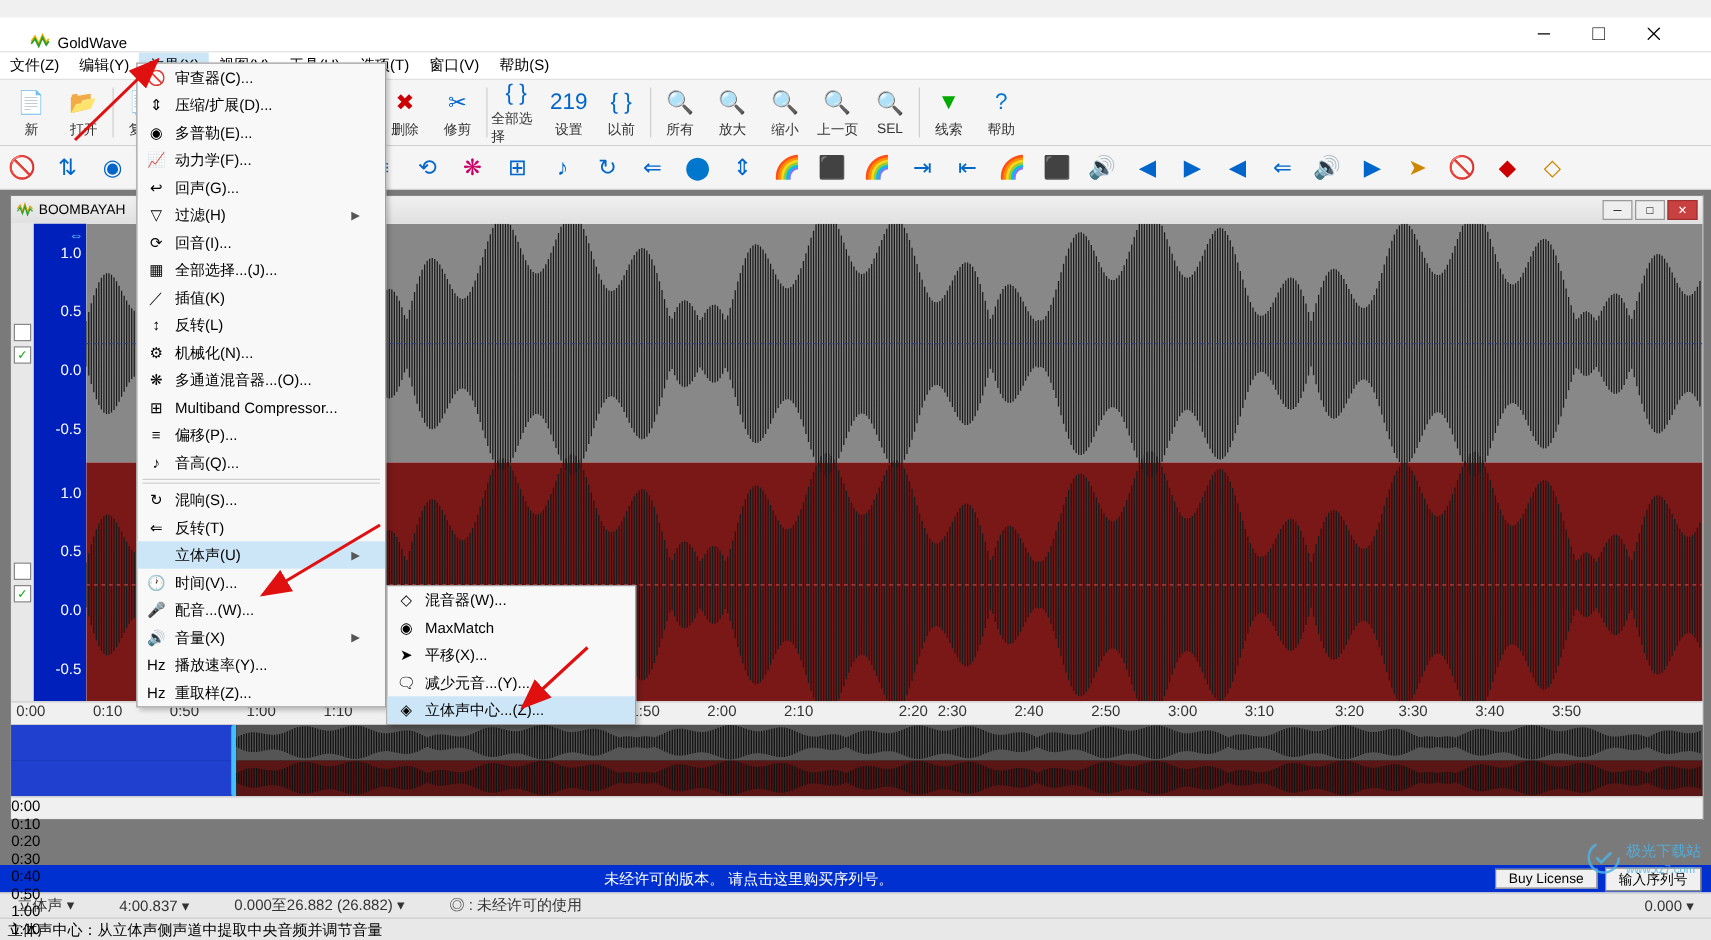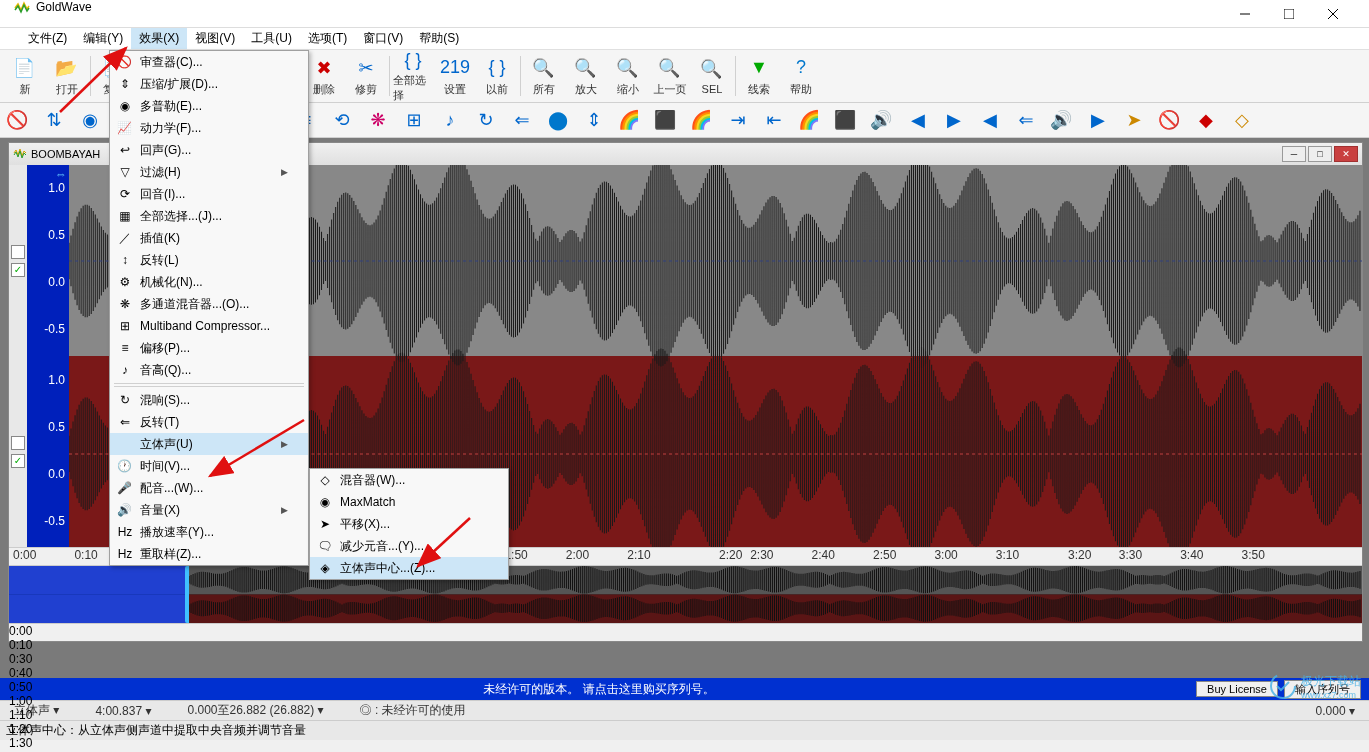--- a/index.html
+++ b/index.html
@@ -1,22 +1,22 @@
 <!DOCTYPE html>
 <html><head>
 <meta charset="utf-8">
 <style>
 * { margin: 0; padding: 0; box-sizing: border-box; font-family: "Microsoft YaHei", Tahoma, sans-serif; font-size: 12px; }
 body { background: #f0f0f0; overflow: hidden; width: 1369px; height: 752px; position: relative; }
-.titlebar { height: 28px; background: #fff; display: flex; align-items: flex-start; padding: 0 14px; border-bottom: 1px solid #ddd; }
+.titlebar { height: 28px; background: #fff; display: flex; align-items: flex-end; padding: 0 24px; border-bottom: 1px solid #ddd; margin-top: 14px; }
 .titlebar .icon { width: 16px; height: 16px; margin-right: 6px; display: inline-flex; align-items: center; justify-content: center; }
 .titlebar .title { flex: 1; }
 .winbtns { display: flex; }
 .winbtn { width: 44px; height: 28px; display: flex; align-items: center; justify-content: center; cursor: pointer; }
-.menubar { height: 22px; background: #fff; display: flex; align-items: center; padding: 0 20px; border-bottom: 1px solid #e0e0e0; }
+.menubar { height: 22px; background: #fff; display: flex; align-items: center; padding: 0 0; border-bottom: 1px solid #e0e0e0; }
 .menuitem { padding: 2px 8px; cursor: pointer; }
 .menuitem.active { background: #cde6f7; }
 .toolbar { background: #f5f5f5; display: flex; padding: 2px 4px; border-bottom: 1px solid #d0d0d0; flex-wrap: wrap; }
 .toolbtn { width: 40px; height: 46px; display: flex; flex-direction: column; align-items: center; justify-content: center; cursor: pointer; margin: 1px; }
 .toolbtn .ticon { width: 24px; height: 24px; display: flex; align-items: center; justify-content: center; font-size: 18px; }
 .toolbtn .tlabel { font-size: 11px; margin-top: 2px; color: #333; }
 .toolsep { width: 1px; background: #d0d0d0; margin: 4px 2px; }
 .toolbar2 { background: #f5f5f5; display: flex; padding: 3px 4px; border-bottom: 1px solid #d0d0d0; align-items: center; gap: 8px; }
 .t2btn { width: 28px; height: 28px; display: flex; align-items: center; justify-content: center; cursor: pointer; }
 .document-area { position: relative; background: #7a7a7a; }
@@ -377,20 +377,21 @@
         <svg width="100%" height="100%" preserveAspectRatio="none" viewBox="0 0 1150 58" id="ovsvg">
             <rect width="1150" height="29" fill="#555"></rect>
             <rect y="29" width="1150" height="29" fill="#5a1515"></rect>
             <path d="M0 10.1 L0 17.9 M0 39.1 L0 46.9 M2 9.09656590975672 L2 18.90343409024328 M2 38.09656590975672 L2 47.90343409024328 M4 8.155401999296071 L4 19.84459800070393 M4 37.15540199929607 L4 48.84459800070393 M6 7.333259814618119 L6 20.666740185381883 M6 36.33325981461812 L6 49.66674018538188 M8 6.676346527245572 L8 21.32365347275443 M8 35.67634652724557 L8 50.32365347275443 M10 6.216240951145036 L10 21.783759048854964 M10 35.21624095114504 L10 50.78375904885496 M12 5.967116057613374 L12 22.032883942386626 M12 34.967116057613374 L12 51.032883942386626 M14 5.92451602324155 L14 22.07548397675845 M14 34.92451602324155 L14 51.07548397675845 M16 6.065796984704589 L16 21.93420301529541 M16 35.06579698470459 L16 50.93420301529541 M18 6.352192060707136 L18 21.647807939292864 M18 35.35219206070714 L18 50.64780793929286 M20 6.732316111132437 L20 21.267683888867563 M20 35.732316111132434 L20 50.267683888867566 M22 7.1467970967804035 L22 20.853202903219596 M22 36.1467970967804 L22 49.8532029032196 M24 7.533620268086388 L24 20.466379731913612 M24 36.53362026808639 L24 49.46637973191361 M26 7.833707737309353 L26 20.166292262690646 M26 36.83370773730935 L26 49.16629226269065 M28 7.996234963664906 L28 20.003765036335093 M28 36.996234963664904 L28 49.003765036335096 M30 7.983209182855051 L30 20.01679081714495 M30 36.98320918285505 L30 49.01679081714495 M32 7.772900742049209 L32 20.22709925795079 M32 36.77290074204921 L32 49.22709925795079 M34 7.361820769302839 L34 20.638179230697162 M34 36.36182076930284 L34 49.63817923069716 M36 6.765068459503521 L36 21.23493154049648 M36 35.765068459503524 L36 50.234931540496476 M38 6.015016897816172 L38 21.98498310218383 M38 35.015016897816174 L38 50.984983102183826 M40 5.158454756769208 L40 22.84154524323079 M40 34.15845475676921 L40 51.84154524323079 M42 4.252439137093919 L42 23.74756086290608 M42 33.252439137093916 L42 52.747560862906084 M44 3.359229953966736 L44 24.640770046033264 M44 32.35922995396673 L44 53.64077004603327 M46 2.5407583150479596 L46 25.45924168495204 M46 31.54075831504796 L46 54.45924168495204 M48 1.8531229658451966 L48 26.146877034154805 M48 30.853122965845195 L48 55.146877034154805 M50 1.3416063728455203 L50 26.65839362715448 M50 30.34160637284552 L50 55.65839362715448 M52 1.0366555993253854 L52 26.963344400674615 M52 30.036655599325385 L52 55.963344400674615 M54 0.9511869489199078 L54 27.048813051080092 M54 29.951186948919908 L54 56.04881305108009 M56 1.0794551060966846 L56 26.920544893903315 M56 30.079455106096685 L56 55.92054489390331 M58 1.39758775318791 L58 26.60241224681209 M58 30.39758775318791 L58 55.602412246812094 M60 1.8657378739899269 L60 26.13426212601007 M60 30.86573787398993 L60 55.13426212601007 M62 2.4316614532870684 L62 25.56833854671293 M62 31.43166145328707 L62 54.56833854671293 M64 3.0354009578058196 L64 24.96459904219418 M64 32.03540095780582 L64 53.96459904219418 M66 3.6146562105117823 L66 24.385343789488218 M66 32.61465621051178 L66 53.38534378948822 M68 4.110362869973423 L68 23.88963713002658 M68 33.11036286997342 L68 52.88963713002658 M70 4.4719801844237175 L70 23.528019815576283 M70 33.471980184423714 L70 52.528019815576286 M72 4.662015662460437 L72 23.337984337539563 M72 33.66201566246043 L72 52.33798433753957 M74 4.659382469003743 L74 23.340617530996255 M74 33.659382469003745 L74 52.340617530996255 M76 4.461289627045792 L76 23.538710372954206 M76 33.461289627045794 L76 52.538710372954206 M78 4.0834961685768025 L78 23.9165038314232 M78 33.0834961685768 L78 52.9165038314232 M80 3.558906524397278 L80 24.44109347560272 M80 32.55890652439728 L80 53.44109347560272 M82 2.9346326175064235 L82 25.065367382493577 M82 31.934632617506423 L82 54.06536738249358 M84 2.267785092357549 L84 25.73221490764245 M84 31.26778509235755 L84 54.73221490764245 M86 1.6203696375811294 L86 26.379630362418872 M86 30.620369637581128 L86 55.37963036241887 M88 1.0537443019116743 L88 26.946255698088326 M88 30.053744301911674 L88 55.94625569808832 M90 0.6231329210192875 L90 27.376867078980712 M90 29.623132921019288 L90 56.37686707898071 M92 0.37268476351169966 L92 27.6273152364883 M92 29.3726847635117 L92 56.6273152364883 M94 0.33152171501142824 L94 27.668478284988574 M94 29.331521715011426 L94 56.66847828498857 M96 0.5111261081291563 L96 27.488873891870846 M96 29.511126108129154 L96 56.488873891870846 M98 0.9043025529778213 L98 27.09569744702218 M98 29.90430255297782 L98 56.095697447022175 M100 1.4858065247920305 L100 26.514193475207968 M100 30.485806524792032 L100 55.51419347520797 M102 2.2145835814380046 L102 25.785416418561994 M102 31.214583581438006 L102 54.785416418561994 M104 3.037419213460675 L104 24.962580786539327 M104 32.03741921346067 L104 53.96258078653933 M106 3.8936733243031654 L106 24.106326675696835 M106 32.893673324303165 L106 53.106326675696835 M108 4.720676454098683 L108 23.279323545901317 M108 33.72067645409868 L108 52.27932354590132 M110 5.459305751350945 L110 22.540694248649054 M110 34.459305751350946 L110 51.540694248649054 M112 6.059242642922246 L112 21.940757357077754 M112 35.05924264292224 L112 50.94075735707776 M114 6.483442588079854 L114 21.516557411920147 M114 35.48344258807985 L114 50.51655741192015 M116 6.711417686865321 L116 21.28858231313468 M116 35.71141768686532 L116 50.28858231313468 M118 6.741038959503996 L118 21.258961040496004 M118 35.741038959503996 L118 50.258961040496004 M120 6.588697349146745 L120 21.411302650853255 M120 35.58869734914674 L120 50.41130265085326 M122 6.2878091127184605 L122 21.71219088728154 M122 35.28780911271846 L122 50.71219088728154 M124 5.88579915757915 L124 22.11420084242085 M124 34.88579915757915 L124 51.11420084242085 M126 5.439831844244225 L126 22.560168155755775 M126 34.439831844244225 L126 51.560168155755775 M128 5.011670662429859 L128 22.988329337570143 M128 34.01167066242986 L128 51.98832933757014 M130 4.662126004648714 L130 23.337873995351288 M130 33.66212600464871 L130 52.33787399535129 M132 4.445587057321919 L132 23.55441294267808 M132 33.445587057321916 L132 52.554412942678084 M134 4.405126317037334 L134 23.594873682962664 M134 33.405126317037336 L134 52.594873682962664 M136 4.568614090224418 L136 23.43138590977558 M136 33.568614090224415 L136 52.431385909775585 M138 4.946190117149616 L138 23.053809882850384 M138 33.94619011714961 L138 52.05380988285039 M140 5.529318234609573 L140 22.470681765390427 M140 34.529318234609576 L140 51.470681765390424 M142 6.291508584815149 L142 21.708491415184852 M142 35.29150858481515 L142 50.70849141518485 M144 7.190642922170768 L144 20.809357077829233 M144 36.19064292217077 L144 49.80935707782923 M146 8.172695370736445 L146 19.827304629263555 M146 37.17269537073644 L146 48.82730462926356 M148 9.176516334644798 L148 18.8234836653552 M148 38.1765163346448 L148 47.8234836653552 M150 10.060747703709373 L150 17.93925229629063 M150 39.060747703709374 L150 46.939252296290626 M152 9.198082564125961 L152 18.80191743587404 M152 38.19808256412596 L152 47.80191743587404 M154 8.485380555255272 L154 19.514619444744728 M154 37.48538055525527 L154 48.51461944474473 M156 7.959027204661232 L156 20.040972795338767 M156 36.95902720466123 L156 49.04097279533877 M158 7.638694687022834 L158 20.361305312977166 M158 36.638694687022834 L158 49.361305312977166 M160 7.525628314169375 L160 20.474371685830626 M160 36.525628314169374 L160 49.474371685830626 M162 7.602579079705881 L162 20.397420920294117 M162 36.60257907970588 L162 49.39742092029412 M164 7.835388213770364 L164 20.164611786229635 M164 36.835388213770365 L164 49.164611786229635 M166 8.176082134371182 L166 19.823917865628818 M166 37.176082134371185 L166 48.823917865628815 M168 8.567201262688052 L168 19.43279873731195 M168 37.56720126268805 L168 48.43279873731195 M170 8.946975952602589 L170 19.05302404739741 M170 37.94697595260259 L170 48.05302404739741 M172 9.254887114919464 L172 18.745112885080538 M172 38.25488711491946 L172 47.74511288508054 M174 9.43711475360538 L174 18.56288524639462 M174 38.43711475360538 L174 47.56288524639462 M176 9.451387644465989 L176 18.54861235553401 M176 38.45138764446599 L176 47.54861235553401 M178 9.270800881558978 L178 18.729199118441024 M178 38.270800881558976 L178 47.729199118441024 M180 8.886260214766688 L180 19.113739785233314 M180 37.886260214766686 L180 48.113739785233314 M182 8.307334767537512 L182 19.69266523246249 M182 37.30733476753751 L182 48.69266523246249 M184 7.561441899499716 L184 20.438558100500284 M184 36.56144189949971 L184 49.43855810050029 M186 6.691436964320894 L186 21.308563035679107 M186 35.69143696432089 L186 50.30856303567911 M188 5.751823200383209 L188 22.248176799616793 M188 34.75182320038321 L188 51.24817679961679 M190 4.803920252609686 L190 23.196079747390314 M190 33.803920252609686 L190 52.196079747390314 M192 3.9104228475913736 L192 24.089577152408626 M192 32.91042284759138 L192 53.08957715240862 M194 3.1298356214860856 L194 24.870164378513913 M194 32.12983562148609 L194 53.87016437851391 M196 2.511281164687883 L196 25.488718835312117 M196 31.511281164687883 L196 54.48871883531211 M198 2.090145010637853 L198 25.909854989362145 M198 31.090145010637855 L198 54.909854989362145 M200 1.8849465362208644 L200 26.115053463779134 M200 30.884946536220866 L200 55.115053463779134 M202 1.895715236047895 L202 26.104284763952105 M202 30.895715236047895 L202 55.10428476395211 M204 2.104017364324788 L204 25.89598263567521 M204 31.10401736432479 L204 54.89598263567521 M206 2.4746305176324466 L206 25.52536948236755 M206 31.47463051763245 L206 54.52536948236755 M208 2.958716528410143 L208 25.041283471589857 M208 31.958716528410143 L208 54.04128347158986 M210 3.498209201492701 L210 24.5017907985073 M210 32.4982092014927 L210 53.5017907985073 M212 4.031024910000223 L212 23.968975089999777 M212 33.03102491000023 L212 52.96897508999977 M214 4.4966305656281484 L214 23.50336943437185 M214 33.49663056562815 L214 52.50336943437185 M216 4.8414715575793394 L216 23.15852844242066 M216 33.84147155757934 L216 52.15852844242066 M218 5.023774765406364 L218 22.976225234593635 M218 34.023774765406365 L218 51.976225234593635 M220 5.01729757631278 L220 22.982702423687222 M220 34.01729757631278 L220 51.98270242368722 M222 4.813687990289202 L222 23.186312009710797 M222 33.8136879902892 L222 52.1863120097108 M224 4.423244966435519 L224 23.57675503356448 M224 33.42324496643552 L224 52.57675503356448 M226 3.8740110681406534 L226 24.125988931859347 M226 32.87401106814065 L226 53.12598893185935 M228 3.2092784382333868 L228 24.790721561766613 M228 32.20927843823338 L228 53.79072156176662 M230 2.483730870424502 L230 25.516269129575498 M230 31.483730870424502 L230 54.5162691295755 M232 1.758566579543043 L232 26.241433420456957 M232 30.758566579543043 L232 55.24143342045696 M234 1.0960373269601558 L234 26.903962673039842 M234 30.096037326960158 L234 55.90396267303984 M236 0.5538916956167057 L236 27.446108304383294 M236 29.553891695616706 L236 56.446108304383294 M238 0.18021887388432134 L238 27.81978112611568 M238 29.18021887388432 L238 56.81978112611568 M240 0.009153534023552012 L240 27.990846465976446 M240 29.009153534023554 L240 56.990846465976446 M242 0.05782547478646549 L242 27.942174525213535 M242 29.057825474786465 L242 56.94217452521353 M244 0.3248265094391165 L244 27.675173490560883 M244 29.324826509439117 L244 56.67517349056088 M246 0.7903315522631829 L246 27.209668447736817 M246 29.790331552263183 L246 56.20966844773682 M248 1.4178630947633852 L248 26.582136905236617 M248 30.417863094763383 L248 55.58213690523662 M250 2.1575414664782 L250 25.8424585335218 M250 31.1575414664782 L250 54.8424585335218 M252 2.9505305573401017 L252 25.0494694426599 M252 31.9505305573401 L252 54.0494694426599 M254 3.734281894253675 L254 24.265718105746323 M254 32.73428189425368 L254 53.26571810574632 M256 4.448108652670708 L256 23.551891347329292 M256 33.44810865267071 L256 52.55189134732929 M258 5.038591714518418 L258 22.961408285481582 M258 34.03859171451842 L258 51.96140828548158 M260 5.464334889287571 L260 22.53566511071243 M260 34.46433488928757 L260 51.53566511071243 M262 5.699644555019127 L262 22.300355444980873 M262 34.69964455501913 L262 51.30035544498087 M264 5.736805056866913 L264 22.263194943133087 M264 34.73680505686691 L264 51.26319494313309 M266 5.586746640233018 L266 22.413253359766983 M266 34.58674664023302 L266 51.41325335976698 M268 5.278046288047017 L268 22.721953711952985 M268 34.278046288047015 L268 51.721953711952985 M270 4.854350750888605 L270 23.145649249111393 M270 33.85435075088861 L270 52.14564924911139 M272 4.370452001829749 L272 23.629547998170253 M272 33.37045200182975 L272 52.62954799817025 M274 3.88736572505878 L274 24.11263427494122 M274 32.88736572505878 L274 53.11263427494122 M276 3.466852505606937 L276 24.533147494393063 M276 32.46685250560694 L276 53.53314749439306 M278 3.1658711715127392 L278 24.83412882848726 M278 32.16587117151274 L278 53.83412882848726 M280 3.0314598024733144 L280 24.968540197526686 M280 32.031459802473314 L280 53.968540197526686 M282 3.096501718873581 L282 24.903498281126417 M282 32.09650171887358 L282 53.90349828112642 M284 3.3767547143595404 L284 24.623245285640458 M284 32.37675471435954 L284 53.62324528564046 M286 3.8694089551924957 L286 24.130591044807502 M286 32.8694089551925 L286 53.1305910448075 M288 4.553302420138808 L288 23.446697579861194 M288 33.553302420138806 L288 52.446697579861194 M290 5.3907746931705365 L290 22.609225306829465 M290 34.390774693170535 L290 51.609225306829465 M292 6.3309935736644265 L292 21.669006426335574 M292 35.33099357366443 L292 50.66900642633557 M294 7.314457407882065 L294 20.685542592117933 M294 36.31445740788207 L294 49.68554259211793 M296 8.278271023232755 L296 19.721728976767245 M296 37.278271023232755 L296 48.721728976767245 M298 9.161724044490569 L298 18.83827595550943 M298 38.16172404449057 L298 47.83827595550943 M300 9.911673361458217 L300 18.088326638541783 M300 38.91167336145821 L300 47.08832663854179 M302 9.712750986761918 L302 18.287249013238082 M302 38.71275098676192 L302 47.28724901323808 M304 9.336536807554456 L304 18.663463192445544 M304 38.33653680755445 L304 47.66346319244555 M306 9.16659994538221 L306 18.83340005461779 M306 38.16659994538221 L306 47.83340005461779 M308 9.191209208700124 L308 18.808790791299877 M308 38.19120920870012 L308 47.80879079129988 M310 9.381077334449383 L310 18.618922665550617 M310 38.38107733444939 L310 47.61892266555061 M312 9.692020468648263 L312 18.307979531351737 M312 38.69202046864826 L312 47.30797953135174 M314 10.068948530270067 L314 17.931051469729933 M314 39.06894853027007 L314 46.93105146972993 M316 9.749170058586657 L316 18.250829941413343 M316 38.74917005858666 L316 47.25082994141334 M318 9.423812830701532 L318 18.576187169298468 M318 38.423812830701536 L318 47.576187169298464 M320 9.21136789033647 L320 18.78863210966353 M320 38.21136789033647 L320 47.78863210966353 M322 9.158053217789579 L322 18.84194678221042 M322 38.15805321778958 L322 47.84194678221042 M324 9.29574457522452 L324 18.704255424775482 M324 38.29574457522452 L324 47.70425542477548 M326 9.639084764240387 L326 18.360915235759613 M326 38.63908476424039 L326 47.36091523575961 M328 10.015867474014609 L328 17.98413252598539 M328 39.01586747401461 L328 46.98413252598539 M330 9.291328157502495 L330 18.708671842497505 M330 38.29132815750249 L330 47.70867184249751 M332 8.42584592128945 L332 19.57415407871055 M332 37.42584592128945 L332 48.57415407871055 M334 7.470900452886431 L334 20.529099547113567 M334 36.47090045288643 L334 49.52909954711357 M336 6.486345289593787 L336 21.513654710406215 M336 35.486345289593785 L336 50.513654710406215 M338 5.535101993079948 L338 22.464898006920052 M338 34.53510199307995 L338 51.46489800692005 M340 4.677579589645358 L340 23.322420410354642 M340 33.67757958964536 L340 52.32242041035464 M342 3.9663177069035562 L342 24.033682293096444 M342 32.96631770690355 L342 53.03368229309645 M344 3.4413318566615843 L344 24.558668143338416 M344 32.441331856661584 L344 53.558668143338416 M346 3.1265765944396 L346 24.873423405560402 M346 32.1265765944396 L346 53.8734234055604 M348 3.0278424308621883 L348 24.972157569137813 M348 32.02784243086219 L348 53.97215756913781 M350 3.1322742988506107 L350 24.86772570114939 M350 32.13227429885061 L350 53.86772570114939 M352 3.409554533368956 L352 24.590445466631046 M352 32.409554533368954 L352 53.590445466631046 M354 3.8146446361944886 L354 24.185355363805513 M354 32.81464463619449 L354 53.18535536380551 M356 4.2918408583129075 L356 23.70815914168709 M356 33.29184085831291 L356 52.70815914168709 M358 4.779781274965009 L358 23.22021872503499 M358 33.77978127496501 L358 52.22021872503499 M360 5.216957036289388 L360 22.783042963710614 M360 34.21695703628939 L360 51.78304296371061 M362 5.547235442005475 L362 22.452764557994527 M362 34.54723544200547 L362 51.45276455799453 M364 5.724901434455109 L364 22.27509856554489 M364 34.724901434455106 L364 51.275098565544894 M366 5.718767124727805 L366 22.281232875272195 M366 34.718767124727805 L366 51.281232875272195 M368 5.514982218648164 L368 22.485017781351836 M368 34.514982218648164 L368 51.485017781351836 M370 5.118294256439487 L370 22.881705743560513 M370 34.11829425643948 L370 51.88170574356052 M372 4.55164605575818 L372 23.44835394424182 M372 33.551646055758184 L372 52.448353944241816 M374 3.8541462828756146 L374 24.145853717124385 M374 32.85414628287562 L374 53.14585371712438 M376 3.077594402868428 L376 24.922405597131572 M376 32.07759440286843 L376 53.92240559713157 M378 2.2818703952134687 L378 25.718129604786533 M378 31.281870395213467 L378 54.71812960478653 M380 1.5296010308744936 L380 26.470398969125505 M380 30.529601030874495 L380 55.470398969125505 M382 0.8805791321827563 L382 27.119420867817244 M382 29.880579132182756 L382 56.11942086781724 M384 0.3864343047716492 L384 27.613565695228353 M384 29.386434304771647 L384 56.61356569522835 M386 0.08603117025804963 L386 27.91396882974195 M386 29.08603117025805 L386 56.91396882974195 M388 0.0020061455990187937 L388 27.99799385440098 M388 29.00200614559902 L388 56.99799385440098 M390 0.1387521148070956 L390 27.861247885192903 M390 29.138752114807097 L390 56.8612478851929 M392 0.4820310055544237 L392 27.517968994445575 M392 29.482031005554425 L392 56.517968994445575 M394 1.0002488700771934 L394 26.999751129922807 M394 30.000248870077193 L394 55.99975112992281 M396 1.6472795660232187 L396 26.35272043397678 M396 30.64727956602322 L396 55.352720433976785 M398 2.3665848038623487 L398 25.63341519613765 M398 31.36658480386235 L398 54.63341519613765 M400 3.0962625297168103 L400 24.90373747028319 M400 32.09626252971681 L400 53.90373747028319 M402 3.774572689830517 L402 24.225427310169483 M402 32.77457268983052 L402 53.22542731016948 M404 4.345446782612708 L404 23.654553217387292 M404 33.34544678261271 L404 52.65455321738729 M406 4.763489055183992 L406 23.236510944816008 M406 33.763489055183996 L406 52.236510944816004 M408 4.998022614008047 L408 23.001977385991953 M408 33.99802261400805 L408 52.00197738599195 M410 5.035819036925465 L410 22.964180963074533 M410 34.03581903692547 L410 51.96418096307453 M412 4.882267675535438 L412 23.117732324464562 M412 33.88226767553544 L412 52.11773232446456 M414 4.560880217388538 L414 23.439119782611463 M414 33.56088021738854 L414 52.43911978261146 M416 4.111174786408331 L416 23.88882521359167 M416 33.11117478640833 L416 52.88882521359167 M418 3.5851286136189717 L418 24.41487138638103 M418 32.58512861361897 L418 53.41487138638103 M420 3.0425161782028454 L420 24.957483821797155 M420 32.042516178202845 L420 53.957483821797155 M422 2.5455492790798395 L422 25.45445072092016 M422 31.54554927907984 L422 54.454450720920164 M424 2.153297856169825 L424 25.846702143830175 M424 31.153297856169825 L424 54.84670214383017 M426 1.9163899679286622 L426 26.083610032071338 M426 30.916389967928662 L426 55.083610032071334 M428 1.8724643979437587 L428 26.12753560205624 M428 30.87246439794376 L428 55.12753560205624 M430 2.042782135596644 L430 25.957217864403354 M430 31.042782135596646 L430 54.957217864403354 M432 2.430299459302116 L432 25.569700540697884 M432 31.430299459302116 L432 54.56970054069788 M434 3.0193747924305754 L434 24.980625207569425 M434 32.019374792430575 L434 53.980625207569425 M436 3.777135564104654 L436 24.222864435895346 M436 32.777135564104654 L436 53.222864435895346 M438 4.656383025826743 L438 23.34361697417326 M438 33.65638302582674 L438 52.34361697417326 M440 5.599775595860342 L440 22.400224404139657 M440 34.59977559586034 L440 51.40022440413966 M442 6.544917098110604 L442 21.455082901889398 M442 35.5449170981106 L442 50.4550829018894 M444 7.429895432533598 L444 20.5701045674664 M444 36.4298954325336 L444 49.5701045674664 M446 8.198776980125462 L446 19.801223019874538 M446 37.19877698012546 L446 48.80122301987454 M448 8.806566001279636 L448 19.193433998720366 M448 37.806566001279634 L448 48.193433998720366 M450 9.223186078395344 L450 18.776813921604656 M450 38.223186078395344 L450 47.776813921604656 M452 9.43612801294783 L452 18.56387198705217 M452 38.43612801294783 L452 47.56387198705217 M454 9.451527710235784 L454 18.548472289764216 M454 38.45152771023578 L454 47.54847228976422 M456 9.293577830803425 L456 18.706422169196575 M456 38.29357783080343 L456 47.70642216919657 M458 9.002325828348646 L458 18.997674171651354 M458 38.002325828348646 L458 47.997674171651354 M460 8.63005513427074 L460 19.36994486572926 M460 37.63005513427074 L460 48.36994486572926 M462 8.236572813247811 L462 19.76342718675219 M462 37.23657281324781 L462 48.76342718675219 M464 7.88382469676245 L464 20.11617530323755 M464 36.88382469676245 L464 49.11617530323755 M466 7.630319076617812 L466 20.369680923382187 M466 36.63031907661781 L466 49.36968092338219 M468 7.525857141877492 L468 20.47414285812251 M468 36.525857141877495 L468 49.474142858122505 M470 7.607040942700909 L470 20.39295905729909 M470 36.607040942700905 L470 49.392959057299095 M472 7.89396021078725 L472 20.10603978921275 M472 36.89396021078725 L472 49.10603978921275 M474 8.388354062685686 L474 19.611645937314314 M474 37.388354062685686 L474 48.611645937314314 M476 9.073411865515371 L476 18.92658813448463 M476 38.07341186551537 L476 47.92658813448463 M478 9.915231123213385 L478 18.084768876786615 M478 38.91523112321339 L478 47.08476887678661 M480 9.334197775323924 L480 18.665802224676078 M480 38.33419777532392 L480 47.66580222467608 M482 8.33274649501943 L482 19.66725350498057 M482 37.33274649501943 L482 48.66725350498057 M484 7.343022509408838 L484 20.65697749059116 M484 36.34302250940884 L484 49.65697749059116 M486 6.426819514461694 L486 21.573180485538305 M486 35.42681951446169 L486 50.57318048553831 M488 5.639640160720042 L488 22.36035983927996 M488 34.63964016072004 L488 51.36035983927996 M490 5.0257803036625255 L490 22.974219696337475 M490 34.02578030366253 L490 51.97421969633747 M492 4.614413814158722 L492 23.385586185841277 M492 33.61441381415872 L492 52.38558618584128 M494 4.417027614640638 L494 23.582972385359362 M494 33.41702761464064 L494 52.58297238535936 M496 4.426435995898004 L496 23.573564004101996 M496 33.426435995898004 L496 52.573564004101996 M498 4.617462197995835 L498 23.382537802004165 M498 33.617462197995835 L498 52.382537802004165 M500 4.9492263082048495 L500 23.05077369179515 M500 33.94922630820485 L500 52.05077369179515 M502 5.368835042552098 L502 22.6311649574479 M502 34.3688350425521 L502 51.6311649574479 M504 5.816143752841924 L504 22.183856247158076 M504 34.816143752841924 L504 51.183856247158076 M506 6.229165223718444 L506 21.770834776281557 M506 35.22916522371845 L506 50.77083477628155 M508 6.549642050037047 L508 21.450357949962953 M508 35.54964205003705 L508 50.45035794996295 M510 6.7282847742868865 L510 21.271715225713113 M510 35.728284774286884 L510 50.271715225713116 M512 6.729207822173794 L512 21.270792177826205 M512 35.72920782217379 L512 50.27079217782621 M514 6.533166934567313 L514 21.466833065432688 M514 35.53316693456731 L514 50.46683306543269 M516 6.139308854656637 L516 21.860691145343363 M516 35.13930885465663 L516 50.86069114534337 M518 5.565276926931345 L518 22.434723073068653 M518 34.56527692693135 L518 51.43472307306865 M520 4.845663128142734 L520 23.154336871857268 M520 33.84566312814273 L520 52.15433687185727 M522 4.028944760822148 L522 23.97105523917785 M522 33.02894476082215 L522 52.97105523917785 M524 3.1731794027000735 L524 24.82682059729993 M524 32.17317940270007 L524 53.82682059729993 M526 2.3408426289262216 L526 25.65915737107378 M526 31.34084262892622 L526 54.659157371073775 M528 1.5932695998626976 L528 26.406730400137302 M528 30.593269599862698 L528 55.406730400137306 M530 0.9851969951117123 L530 27.014803004888286 M530 29.985196995111714 L530 56.014803004888286 M532 0.5598928132455061 L532 27.440107186754496 M532 29.559892813245504 L532 56.440107186754496 M534 0.3453090469059106 L534 27.65469095309409 M534 29.34530904690591 L534 56.65469095309409 M536 0.3516008750692592 L536 27.64839912493074 M536 29.35160087506926 L536 56.64839912493074 M538 0.570233949950202 L538 27.4297660500498 M538 29.5702339499502 L538 56.4297660500498 M540 0.9747594988791448 L540 27.025240501120855 M540 29.974759498879145 L540 56.025240501120855 M542 1.5231879832079045 L542 26.476812016792096 M542 30.523187983207904 L542 55.476812016792096 M544 2.1617492646545973 L544 25.838250735345405 M544 31.161749264654595 L544 54.838250735345405 M546 2.8297033796438154 L546 25.170296620356183 M546 31.829703379643817 L546 54.17029662035618 M548 3.4647721772626063 L548 24.535227822737394 M548 32.4647721772626 L548 53.5352278227374 M550 4.008706619322924 L550 23.991293380677078 M550 33.00870661932292 L550 52.99129338067708 M552 4.412492425512815 L552 23.587507574487184 M552 33.412492425512816 L552 52.587507574487184 M554 4.640729054967313 L554 23.359270945032687 M554 33.64072905496731 L554 52.35927094503269 M556 4.674790861786619 L556 23.32520913821338 M556 33.67479086178662 L556 52.32520913821338 M558 4.514488049604424 L558 23.485511950395576 M558 33.514488049604424 L558 52.485511950395576 M560 4.178079061591234 L560 23.821920938408766 M560 33.178079061591234 L560 52.821920938408766 M562 3.700633306431781 L562 24.299366693568217 M562 32.70063330643178 L562 53.29936669356822 M564 3.1308904831703526 L564 24.869109516829646 M564 32.130890483170354 L564 53.869109516829646 M566 2.5268970649268088 L566 25.473102935073193 M566 31.526897064926807 L566 54.47310293507319 M568 1.9508097369859438 L568 26.049190263014054 M568 30.950809736985946 L568 55.049190263014054 M570 1.463330000966094 L570 26.536669999033904 M570 30.463330000966096 L570 55.536669999033904 M572 1.1182671062968836 L572 26.881732893703116 M572 30.118267106296884 L572 55.881732893703116 M574 0.9577150097965639 L574 27.042284990203434 M574 29.957715009796566 L574 56.042284990203434 M576 1.0082742174541952 L576 26.991725782545807 M576 30.008274217454193 L576 55.99172578254581 M578 1.278656028883164 L578 26.721343971116838 M578 30.278656028883162 L578 55.72134397111684 M580 1.758883221527947 L580 26.241116778472055 M580 30.758883221527945 L580 55.241116778472055 M582 2.4211586089772386 L582 25.578841391022763 M582 31.421158608977237 L582 54.57884139102276 M584 3.222323923934633 L584 24.77767607606537 M584 32.22232392393463 L584 53.77767607606537 M586 4.107689419800401 L586 23.8923105801996 M586 33.1076894198004 L586 52.8923105801996 M588 5.0158921449115645 L588 22.984107855088435 M588 34.01589214491156 L588 51.98410785508844 M590 5.884348957462571 L590 22.11565104253743 M590 34.88434895746257 L590 51.11565104253743 M592 6.654817224885949 L592 21.34518277511405 M592 35.654817224885946 L592 50.345182775114054 M594 7.278566534437881 L594 20.721433465562118 M594 36.27856653443788 L594 49.72143346556212 M596 7.7206994909667745 L596 20.279300509033227 M596 36.72069949096677 L596 49.27930050903323 M598 7.963235689293654 L598 20.036764310706346 M598 36.963235689293654 L598 49.036764310706346 M600 8.006683432421912 L600 19.993316567578088 M600 37.006683432421916 L600 48.993316567578084 M602 7.869958853731184 L602 20.130041146268816 M602 36.869958853731184 L602 49.130041146268816 M604 7.588659724477181 L604 20.411340275522818 M604 36.58865972447718 L604 49.41134027552282 M606 7.211848200578126 L606 20.788151799421875 M606 36.211848200578125 L606 49.788151799421875 M608 6.797629956183664 L608 21.202370043816337 M608 35.79762995618366 L608 50.20237004381634 M610 6.407924668114778 L610 21.592075331885223 M610 35.40792466811478 L610 50.59207533188522 M612 6.102895050789642 L612 21.89710494921036 M612 35.10289505078964 L612 50.89710494921036 M614 5.93553214312991 L614 22.06446785687009 M614 34.93553214312991 L614 51.06446785687009 M616 5.94688059252336 L616 22.05311940747664 M616 34.94688059252336 L616 51.05311940747664 M618 6.162330512892985 L618 21.837669487107014 M618 35.162330512892986 L618 50.837669487107014 M620 6.58930722093151 L620 21.41069277906849 M620 35.58930722093151 L620 50.41069277906849 M622 7.216565287058829 L622 20.783434712941173 M622 36.21656528705883 L622 49.78343471294117 M624 8.015150029687147 L624 19.98484997031285 M624 37.01515002968715 L624 48.98484997031285 M626 8.940940634207465 L626 19.059059365792535 M626 37.940940634207465 L626 48.059059365792535 M628 9.938547796749987 L628 18.061452203250013 M628 38.93854779674999 L628 47.06145220325001 M630 9.253782202540863 L630 18.74621779745914 M630 38.25378220254086 L630 47.74621779745914 M632 8.298694993084109 L632 19.70130500691589 M632 37.298694993084105 L632 48.701305006915895 M634 7.4541759469720255 L634 20.545824053027975 M634 36.45417594697203 L634 49.54582405302797 M636 6.768414240104122 L636 21.23158575989588 M636 35.76841424010412 L636 50.23158575989588 M638 6.275541849523239 L638 21.72445815047676 M638 35.275541849523236 L638 50.724458150476764 M640 5.992628039891629 L640 22.007371960108372 M640 34.99262803989163 L640 51.00737196010837 M642 5.918197743257611 L642 22.08180225674239 M642 34.91819774325761 L642 51.08180225674239 M644 6.032406111842352 L644 21.967593888157648 M644 35.03240611184235 L644 50.96759388815765 M646 6.298853583112681 L646 21.70114641688732 M646 35.29885358311268 L646 50.70114641688732 M648 6.6678792549770876 L648 21.332120745022912 M648 35.66787925497709 L648 50.33212074502291 M650 7.081038316659254 L650 20.918961683340747 M650 36.08103831665925 L650 49.91896168334075 M652 7.4763635135003295 L652 20.52363648649967 M652 36.47636351350033 L652 49.52363648649967 M654 7.793940589495345 L654 20.206059410504654 M654 36.79394058949534 L654 49.20605941050466 M656 7.981299605748102 L656 20.018700394251898 M656 36.981299605748106 L656 49.018700394251894 M658 7.998140481462021 L658 20.00185951853798 M658 36.99814048146202 L658 49.00185951853798 M660 7.819970577279717 L660 20.18002942272028 M660 36.81997057727972 L660 49.18002942272028 M662 7.440329326178358 L662 20.559670673821643 M662 36.44032932617836 L662 49.55967067382164 M664 6.87140113343348 L664 21.12859886656652 M664 35.87140113343348 L664 50.12859886656652 M666 6.14296173985625 L666 21.85703826014375 M666 35.14296173985625 L666 50.85703826014375 M668 5.299752110929379 L668 22.70024788907062 M668 34.299752110929376 L668 51.700247889070624 M670 4.397514380643756 L670 23.602485619356244 M670 33.397514380643756 L670 52.602485619356244 M672 3.498043895339686 L672 24.501956104660316 M672 32.498043895339684 L672 53.501956104660316 M674 2.66369929363103 L674 25.33630070636897 M674 31.66369929363103 L674 54.336300706368974 M676 1.9518609725098415 L676 26.04813902749016 M676 30.95186097250984 L676 55.04813902749016 M678 1.4098329023121519 L678 26.590167097687846 M678 30.409832902312154 L678 55.590167097687846 M680 1.0706431523406614 L680 26.92935684765934 M680 30.07064315234066 L680 55.929356847659335 M682 0.9501182120109579 L682 27.049881787989044 M682 29.950118212010956 L682 56.049881787989044 M684 1.045492410313356 L684 26.954507589686642 M684 30.045492410313358 L684 55.95450758968664 M686 1.3356766129685926 L686 26.66432338703141 M686 30.33567661296859 L686 55.66432338703141 M688 1.7831621607288675 L688 26.216837839271133 M688 30.783162160728867 L688 55.216837839271136 M690 2.337389943516083 L690 25.662610056483917 M690 31.337389943516083 L690 54.66261005648391 M692 2.939283631383386 L692 25.060716368616614 M692 31.939283631383386 L692 54.06071636861661 M694 3.5265420951841673 L694 24.47345790481583 M694 32.52654209518417 L694 53.47345790481583 M696 4.039218236283256 L696 23.960781763716746 M696 33.039218236283254 L696 52.960781763716746 M698 4.425085863221417 L698 23.57491413677858 M698 33.42508586322142 L698 52.57491413677858 M700 4.644315189057725 L700 23.355684810942275 M700 33.64431518905772 L700 52.35568481094228 M702 4.673039284679966 L702 23.326960715320034 M702 33.673039284679966 L702 52.326960715320034 M704 4.505492893708764 L704 23.494507106291238 M704 33.50549289370876 L704 52.49450710629124 M706 4.154532544066633 L706 23.845467455933367 M706 33.15453254406663 L706 52.84546745593337 M708 3.6504914880060184 L708 24.34950851199398 M708 32.65049148800602 L708 53.34950851199398 M710 3.038471749993633 L710 24.961528250006367 M710 32.03847174999363 L710 53.96152825000637 M712 2.3743151731454653 L712 25.625684826854535 M712 31.374315173145465 L712 54.62568482685454 M714 1.7196133588340814 L714 26.28038664116592 M714 30.71961335883408 L714 55.28038664116592 M716 1.1362022497004958 L716 26.863797750299504 M716 30.136202249700496 L716 55.863797750299504 M718 0.6806331443692599 L718 27.31936685563074 M718 29.68063314436926 L718 56.31936685563074 M720 0.39911404023802 L720 27.600885959761982 M720 29.399114040238018 L720 56.60088595976198 M722 0.323373190479348 L722 27.676626809520652 M722 29.323373190479348 L722 56.676626809520656 M724 0.4678143854994783 L724 27.53218561450052 M724 29.46781438549948 L724 56.53218561450052 M726 0.8282180859313577 L726 27.171781914068642 M726 29.828218085931358 L726 56.171781914068646 M728 1.3821044506319229 L728 26.61789554936808 M728 30.38210445063192 L728 55.61789554936808 M730 2.090725853696002 L730 25.909274146304 M730 31.090725853696 L730 54.909274146304 M732 2.9025109297377334 L732 25.097489070262267 M732 31.902510929737733 L732 54.09748907026227 M734 3.7576525285911053 L734 24.242347471408895 M734 32.75765252859111 L734 53.24234747140889 M736 4.593429781115583 L736 23.40657021888442 M736 33.59342978111558 L736 52.40657021888442 M738 5.3497889043403575 L738 22.650211095659643 M738 34.34978890434036 L738 51.65021109565964 M740 5.974684264221356 L740 22.025315735778644 M740 34.97468426422135 L740 51.02531573577865 M742 6.428702632157721 L742 21.571297367842277 M742 35.42870263215772 L742 50.57129736784228 M744 6.68855760391961 L744 21.31144239608039 M744 35.68855760391961 L744 50.31144239608039 M746 6.749142076942233 L746 21.250857923057765 M746 35.749142076942235 L746 50.250857923057765 M748 6.623955488500923 L748 21.376044511499078 M748 35.623955488500926 L748 50.376044511499074 M750 6.343867697189732 L750 21.656132302810267 M750 35.34386769718973 L750 50.65613230281027 M752 5.9543299748895535 L752 22.045670025110446 M752 34.95432997488955 L752 51.04567002511045 M754 5.511282293393014 L754 22.488717706606984 M754 34.511282293393016 L754 51.488717706606984 M756 5.076122547874476 L756 22.923877452125524 M756 34.076122547874476 L756 51.923877452125524 M758 4.710187155602972 L758 23.289812844397026 M758 33.71018715560297 L758 52.28981284439703 M760 4.469236117426108 L760 23.530763882573893 M760 33.46923611742611 L760 52.53076388257389 M762 4.398435232551805 L762 23.601564767448195 M762 33.398435232551805 L762 52.601564767448195 M764 4.528283749486855 L764 23.471716250513147 M764 33.52828374948685 L764 52.47171625051315 M766 4.871851284453022 L766 23.128148715546978 M766 33.87185128445302 L766 52.12814871554698 M768 5.423570887000956 L768 22.576429112999044 M768 34.423570887000956 L768 51.576429112999044 M770 6.1596961278105615 L770 21.840303872189438 M770 35.15969612781056 L770 50.84030387218944 M772 7.040381442683428 L772 20.959618557316574 M772 36.040381442683426 L772 49.959618557316574 M774 8.013199967152113 L774 19.98680003284789 M774 37.01319996715211 L774 48.98680003284789 M776 9.017784690329597 L776 18.9822153096704 M776 38.0177846903296 L776 47.9822153096704 M778 9.991178414710696 L778 18.008821585289304 M778 38.991178414710696 L778 47.008821585289304 M780 9.326585306146853 L780 18.673414693853147 M780 38.32658530614685 L780 47.67341469385315 M782 8.587168712066104 L782 19.412831287933898 M782 37.5871687120661 L782 48.4128312879339 M784 8.02935842891904 L784 19.97064157108096 M784 37.02935842891904 L784 48.97064157108096 M786 7.675644390247996 L786 20.324355609752004 M786 36.675644390247996 L786 49.324355609752004 M788 7.530254612807768 L788 20.469745387192233 M788 36.53025461280777 L788 49.46974538719223 M790 7.57882130371047 L790 20.42117869628953 M790 36.57882130371047 L790 49.42117869628953 M792 7.789708054783828 L792 20.21029194521617 M792 36.78970805478383 L792 49.21029194521617 M794 8.116879499813269 L794 19.88312050018673 M794 37.116879499813265 L794 48.883120500186735 M796 8.504057026868502 L796 19.4959429731315 M796 37.5040570268685 L796 48.4959429731315 M798 8.889789258702084 L798 19.110210741297916 M798 37.88978925870209 L798 48.11021074129791 M800 9.212984301069305 L800 18.787015698930695 M800 38.212984301069305 L800 47.787015698930695 M802 9.418409510944358 L802 18.581590489055642 M802 38.41840951094436 L802 47.58159048905564 M804 9.461667438549537 L804 18.538332561450463 M804 38.46166743854954 L804 47.53833256145046 M806 9.313203389644759 L806 18.68679661035524 M806 38.313203389644755 L806 47.686796610355245 M808 8.960986557810056 L808 19.039013442189944 M808 37.96098655781005 L808 48.03901344218995 M810 8.41162516340932 L810 19.58837483659068 M810 37.41162516340932 L810 48.58837483659068 M812 7.689815922460561 L812 20.31018407753944 M812 36.68981592246056 L812 49.31018407753944 M814 6.836176959109024 L814 21.163823040890975 M814 35.836176959109025 L814 50.163823040890975 M816 5.903657678791538 L816 22.09634232120846 M816 34.90365767879154 L816 51.09634232120846 M818 4.952846236367677 L818 23.047153763632323 M818 33.95284623636768 L818 52.04715376363232 M820 4.0465937094723685 L820 23.95340629052763 M820 33.04659370947237 L820 52.95340629052763 M822 3.2444351255493817 L822 24.75556487445062 M822 32.24443512554938 L822 53.75556487445062 M824 2.5973056390898446 L824 25.402694360910154 M824 31.597305639089846 L824 54.402694360910154 M826 2.1430237924117925 L826 25.856976207588207 M826 31.143023792411793 L826 54.856976207588204 M828 1.9029452738161279 L828 26.09705472618387 M828 30.90294527381613 L828 55.09705472618387 M830 1.8800860317821133 L830 26.119913968217887 M830 30.880086031782113 L830 55.11991396821789 M832 2.0588823526215076 L832 25.94111764737849 M832 31.05888235262151 L832 54.94111764737849 M834 2.4066092859726655 L834 25.593390714027336 M834 31.406609285972664 L834 54.593390714027336 M836 2.8763306693514004 L836 25.1236693306486 M836 31.8763306693514 L836 54.123669330648596 M838 3.411117191973375 L838 24.588882808026625 M838 32.411117191973375 L838 53.588882808026625 M840 3.9491556701409145 L840 24.050844329859085 M840 32.94915567014091 L840 53.05084432985909 M842 4.429293099525987 L842 23.570706900474015 M842 33.429293099525985 L842 52.570706900474015 M844 4.796520214732487 L844 23.20347978526751 M844 33.79652021473249 L844 52.20347978526751 M846 5.006904692587135 L846 22.993095307412865 M846 34.006904692587135 L846 51.993095307412865 M848 5.031533299782918 L848 22.968466700217082 M848 34.03153329978292 L848 51.96846670021708 M850 4.859110816083769 L850 23.14088918391623 M850 33.85911081608377 L850 52.14088918391623 M852 4.4969835531202715 L852 23.503016446879727 M852 33.49698355312027 L852 52.50301644687973 M854 3.970496017612886 L854 24.029503982387112 M854 32.97049601761289 L854 53.02950398238711 M856 3.320738165764052 L856 24.679261834235948 M856 32.320738165764055 L856 53.679261834235945 M858 2.600884461951635 L858 25.399115538048363 M858 31.600884461951637 L858 54.39911553804836 M860 1.8714517475055352 L860 26.128548252494465 M860 30.871451747505535 L860 55.12854825249447 M862 1.194899507572785 L862 26.805100492427215 M862 30.194899507572785 L862 55.805100492427215 M864 0.6300548684601157 L864 27.369945131539886 M864 29.630054868460114 L864 56.369945131539886 M866 0.22686031693303832 L866 27.77313968306696 M866 29.22686031693304 L866 56.77313968306696 M868 0.021913307948771887 L868 27.978086692051228 M868 29.021913307948772 L868 56.97808669205123 M870 0.035196193066941106 L870 27.96480380693306 M870 29.03519619306694 L870 56.96480380693306 M872 0.2682885767816252 L872 27.731711423218375 M872 29.268288576781625 L872 56.73171142321837 M874 0.7042217899463381 L874 27.295778210053662 M874 29.704221789946338 L874 56.29577821005366 M876 1.3089884868268804 L876 26.69101151317312 M876 30.30898848682688 L876 55.69101151317312 M878 2.0345725278338858 L878 25.965427472166112 M878 31.034572527833888 L878 54.96542747216611 M880 2.8232285101604084 L880 25.17677148983959 M880 31.82322851016041 L880 54.176771489839595 M882 3.612628683968051 L882 24.38737131603195 M882 32.612628683968055 L882 53.387371316031945 M884 4.34141751352076 L884 23.65858248647924 M884 33.34141751352076 L884 52.65858248647924 M886 4.954677731644111 L886 23.04532226835589 M886 33.95467773164411 L886 52.04532226835589 M888 5.408819644587638 L888 22.591180355412362 M888 34.40881964458764 L888 51.59118035541236 M890 5.675456966309625 L890 22.324543033690375 M890 34.675456966309625 L890 51.324543033690375 M892 5.7439229940924985 L892 22.2560770059075 M892 34.7439229940925 L892 51.2560770059075 M894 5.622202394189749 L894 22.37779760581025 M894 34.62220239418975 L894 51.37779760581025 M896 5.336195397525671 L896 22.66380460247433 M896 34.33619539752567 L896 51.66380460247433 M898 4.927380168742337 L898 23.07261983125766 M898 33.92738016874234 L898 52.07261983125766 M900 4.449082200664291 L900 23.550917799335707 M900 33.44908220066429 L900 52.55091779933571 M902 3.961684018833358 L902 24.03831598116664 M902 32.96168401883336 L902 53.03831598116664 M904 3.5272031419545673 L904 24.472796858045434 M904 32.527203141954566 L904 53.472796858045434 M906 3.203722678091319 L906 24.796277321908683 M906 32.20372267809132 L906 53.79627732190868 M908 3.0401721021587242 L908 24.959827897841276 M908 32.04017210215872 L908 53.95982789784128 M910 3.071924481641652 L910 24.928075518358348 M910 32.07192448164165 L910 53.92807551835835 M912 3.3176034885251777 L912 24.68239651147482 M912 32.31760348852518 L912 53.68239651147482 M914 3.7773854706918044 L914 24.222614529308196 M914 32.777385470691804 L914 53.222614529308196 M916 4.432948308614664 L916 23.567051691385338 M916 33.43294830861466 L916 52.56705169138534 M918 5.249071682442661 L918 22.75092831755734 M918 34.24907168244266 L918 51.75092831755734 M920 6.176745860607216 L920 21.823254139392784 M920 35.17674586060721 L920 50.82325413939279 M922 7.157511370854158 L922 20.84248862914584 M922 36.15751137085416 L922 49.84248862914584 M924 8.12864196496155 L924 19.871358035038448 M924 37.12864196496155 L924 48.87135803503845 M926 9.028707960804159 L926 18.97129203919584 M926 38.028707960804155 L926 47.971292039195845 M928 9.80302306867139 L928 18.19697693132861 M928 38.80302306867139 L928 47.19697693132861 M930 9.791511782137002 L930 18.208488217863 M930 38.791511782137 L930 47.208488217863 M932 9.382600235231447 L932 18.617399764768553 M932 38.38260023523144 L932 47.61739976476856 M934 9.180118026737173 L934 18.819881973262827 M934 38.180118026737176 L934 47.819881973262824 M936 9.17527345129675 L936 18.82472654870325 M936 38.17527345129675 L936 47.82472654870325 M938 9.341435699332546 L938 18.658564300667454 M938 38.34143569933255 L938 47.65856430066745 M940 9.63655700387784 L940 18.36344299612216 M940 38.63655700387784 L940 47.36344299612216 M942 10.00697216454839 L942 17.99302783545161 M942 39.00697216454839 L942 46.99302783545161 M944 9.807764021130357 L944 18.192235978869643 M944 38.80776402113035 L944 47.19223597886965 M946 9.469433602252572 L946 18.530566397747428 M946 38.46943360225257 L946 47.53056639774743 M948 9.235592885798777 L948 18.764407114201223 M948 38.23559288579878 L948 47.76440711420122 M950 9.154387374168152 L950 18.845612625831848 M950 38.15438737416815 L950 47.84561262583185 M952 9.260207465121184 L952 18.739792534878816 M952 38.260207465121184 L952 47.739792534878816 M954 9.570573047277549 L954 18.42942695272245 M954 38.57057304727755 L954 47.42942695272245 M956 10.084525350426741 L956 17.91547464957326 M956 39.084525350426745 L956 46.915474649573255 M958 9.41733022909548 L958 18.58266977090452 M958 38.417330229095484 L958 47.582669770904516 M960 8.571134084927234 L960 19.428865915072766 M960 37.57113408492724 L960 48.42886591507276 M962 7.626586037787453 L962 20.373413962212545 M962 36.626586037787455 L962 49.373413962212545 M964 6.642547214363811 L964 21.35745278563619 M964 35.64254721436381 L964 50.35745278563619 M966 5.6818229727864225 L966 22.31817702721358 M966 34.68182297278642 L966 51.31817702721358 M968 4.8055928351214305 L968 23.19440716487857 M968 33.80559283512143 L968 52.19440716487857 M970 4.067984920197581 L970 23.93201507980242 M970 33.06798492019758 L970 52.93201507980242 M972 3.51127946346422 L972 24.48872053653578 M972 32.51127946346422 L972 53.48872053653578 M974 3.1621698173756627 L974 24.837830182624337 M974 32.16216981737566 L974 53.83783018262434 M976 3.0294148655830817 L976 24.97058513441692 M976 32.02941486558308 L976 53.97058513441692 M978 3.1030924948260274 L978 24.89690750517397 M978 32.10309249482603 L978 53.89690750517397 M980 3.355520752261638 L980 24.64447924773836 M980 32.35552075226164 L980 53.64447924773836 M982 3.7437643482463727 L982 24.256235651753627 M982 32.74376434824637 L982 53.25623565175363 M984 4.213502552139403 L984 23.786497447860597 M984 33.2135025521394 L984 52.7864974478606 M986 4.703912921338437 L986 23.296087078661564 M986 33.703912921338436 L986 52.296087078661564 M988 5.153134564313845 L988 22.846865435686155 M988 34.153134564313845 L988 51.846865435686155 M990 5.503822872350755 L990 22.496177127649247 M990 34.50382287235075 L990 51.49617712764925 M992 5.708299486149256 L992 22.291700513850742 M992 34.70829948614926 L992 51.29170051385074 M994 5.732837422042117 L994 22.267162577957883 M994 34.73283742204212 L994 51.26716257795788 M996 5.560698538414512 L996 22.439301461585487 M996 34.56069853841451 L996 51.43930146158549 M998 5.193651974926704 L998 22.806348025073298 M998 34.1936519749267 L998 51.8063480250733 M1000 4.6518378896567505 L1000 23.34816211034325 M1000 33.65183788965675 L1000 52.34816211034325 M1002 3.971988631293444 L1002 24.028011368706558 M1002 32.97198863129344 L1002 53.02801136870656 M1004 3.20416621140094 L1004 24.79583378859906 M1004 32.20416621140094 L1004 53.79583378859906 M1006 2.4073074787845457 L1006 25.592692521215454 M1006 31.407307478784546 L1006 54.592692521215454 M1008 1.6439749049627324 L1008 26.356025095037268 M1008 30.643974904962732 L1008 55.35602509503727 M1010 0.974781852747789 L1010 27.02521814725221 M1010 29.97478185274779 L1010 56.02521814725221 M1012 0.452990280032731 L1012 27.54700971996727 M1012 29.45299028003273 L1012 56.54700971996727 M1014 0.11976343043311033 L1014 27.88023656956689 M1014 29.11976343043311 L1014 56.88023656956689 M1016 0.0004975571173453375 L1016 27.999502442882655 M1016 29.000497557117345 L1016 56.99950244288266 M1018 0.10256034206944697 L1018 27.897439657930555 M1018 29.102560342069445 L1018 56.897439657930555 M1020 0.4146380198725428 L1020 27.58536198012746 M1020 29.41463801987254 L1020 56.58536198012746 M1022 0.90774951709089 L1022 27.092250482909108 M1022 29.907749517090892 L1022 56.09225048290911 M1024 1.5378370115779365 L1024 26.462162988422065 M1024 30.537837011577935 L1024 55.462162988422065 M1026 2.2497015019362276 L1026 25.75029849806377 M1026 31.24970150193623 L1026 54.75029849806377 M1028 2.98193183440657 L1028 25.01806816559343 M1028 31.98193183440657 L1028 54.018068165593434 M1030 3.6723868946705807 L1030 24.32761310532942 M1030 32.67238689467058 L1030 53.32761310532942 M1032 4.2637412622725 L1032 23.7362587377275 M1032 33.263741262272504 L1032 52.736258737727496 M1034 4.708598959229654 L1034 23.291401040770346 M1034 33.708598959229654 L1034 52.291401040770346 M1036 4.973718508031679 L1036 23.02628149196832 M1036 33.97371850803168 L1036 52.02628149196832 M1038 5.04297190107404 L1038 22.95702809892596 M1038 34.04297190107404 L1038 51.95702809892596 M1040 4.918773182224113 L1040 23.081226817775885 M1040 33.918773182224115 L1040 52.081226817775885 M1042 4.621849048917742 L1042 23.378150951082258 M1042 33.62184904891774 L1042 52.37815095108226 M1044 4.189371988227958 L1044 23.810628011772042 M1044 33.18937198822796 L1044 52.81062801177204 M1046 3.671622732954006 L1046 24.328377267045994 M1046 32.671622732954006 L1046 53.328377267045994 M1048 3.12748019784188 L1048 24.87251980215812 M1048 32.12748019784188 L1048 53.87251980215812 M1050 2.6191417963151284 L1050 25.380858203684873 M1050 31.619141796315127 L1050 54.38085820368487 M1052 2.2065457884226873 L1052 25.793454211577313 M1052 31.206545788422687 L1052 54.79345421157731 M1054 1.9419939298316518 L1054 26.058006070168346 M1054 30.941993929831654 L1054 55.05800607016835 M1056 1.8654548018035833 L1056 26.134545198196417 M1056 30.865454801803583 L1056 55.13454519819642 M1058 2.000967401229202 L1058 25.999032598770796 M1058 31.000967401229204 L1058 54.999032598770796 M1060 2.354466289124572 L1060 25.645533710875426 M1060 31.354466289124574 L1060 54.645533710875426 M1062 2.9132226146217217 L1062 25.086777385378277 M1062 31.913222614621723 L1062 54.08677738537828 M1064 3.6469509922845518 L1064 24.35304900771545 M1064 32.64695099228455 L1064 53.35304900771545 M1066 4.510483406934274 L1066 23.489516593065726 M1066 33.51048340693427 L1066 52.48951659306573 M1068 5.44777134426087 L1068 22.55222865573913 M1068 34.44777134426087 L1068 51.55222865573913 M1070 6.396858700955554 L1070 21.603141299044445 M1070 35.396858700955555 L1070 50.603141299044445 M1072 7.295381313083156 L1072 20.704618686916845 M1072 36.295381313083155 L1072 49.704618686916845 M1074 8.08610190191968 L1074 19.91389809808032 M1074 37.08610190191968 L1074 48.91389809808032 M1076 8.721986074392685 L1076 19.278013925607315 M1076 37.72198607439269 L1076 48.27801392560731 M1078 9.170366013053034 L1078 18.829633986946966 M1078 38.170366013053034 L1078 47.829633986946966 M1080 9.415819985947975 L1080 18.584180014052023 M1080 38.41581998594798 L1080 47.58418001405202 M1082 9.461510520120672 L1082 18.538489479879328 M1082 38.46151052012067 L1082 47.53848947987933 M1084 9.328861766721152 L1084 18.671138233278846 M1084 38.328861766721154 L1084 47.671138233278846 M1086 9.055604941950701 L1086 18.9443950580493 M1086 38.055604941950705 L1086 47.944395058049295 M1088 8.692366504055915 L1088 19.307633495944085 M1088 37.69236650405591 L1088 48.30763349594409 M1090 8.298103900600335 L1090 19.701896099399665 M1090 37.29810390060034 L1090 48.70189609939966 M1092 7.934796664215987 L1092 20.065203335784012 M1092 36.93479666421599 L1092 49.06520333578401 M1094 7.661867153286571 L1094 20.338132846713428 M1094 36.66186715328657 L1094 49.33813284671343 M1096 7.530829384673412 L1096 20.46917061532659 M1096 36.53082938467341 L1096 49.46917061532659 M1098 7.580644031340451 L1098 20.41935596865955 M1098 36.58064403134045 L1098 49.41935596865955 M1100 7.834194578552406 L1100 20.165805421447594 M1100 36.834194578552406 L1100 49.165805421447594 M1102 8.29619948287279 L1102 19.70380051712721 M1102 37.29619948287279 L1102 48.70380051712721 M1104 8.952746904535012 L1104 19.04725309546499 M1104 37.95274690453501 L1104 48.04725309546499 M1106 9.772493644199823 L1106 18.227506355800177 M1106 38.77249364419983 L1106 47.22750635580017 M1108 9.490578743333257 L1108 18.50942125666674 M1108 38.49057874333326 L1108 47.50942125666674 M1110 8.493096784010113 L1110 19.506903215989887 M1110 37.49309678401011 L1110 48.50690321598989 M1112 7.497280106117425 L1112 20.502719893882574 M1112 36.49728010611742 L1112 49.50271989388258 M1114 6.5654265524015285 L1114 21.43457344759847 M1114 35.565426552401526 L1114 50.434573447598474 M1116 5.7543899424210725 L1116 22.24561005757893 M1116 34.75438994242107 L1116 51.24561005757893 M1118 5.1105437019549385 L1118 22.88945629804506 M1118 34.11054370195494 L1118 51.88945629804506 M1120 4.665680175921452 L1120 23.33431982407855 M1120 33.66568017592145 L1120 52.33431982407855 M1122 4.43421186024147 L1122 23.56578813975853 M1122 33.43421186024147 L1122 52.56578813975853 M1124 4.411924492439711 L1124 23.58807550756029 M1124 33.41192449243971 L1124 52.58807550756029 M1126 4.576393318871313 L1126 23.42360668112869 M1126 33.57639331887131 L1126 52.42360668112869 M1128 4.889025290958447 L1128 23.110974709041553 M1128 33.88902529095844 L1128 52.11097470904156 M1130 5.298544704642488 L1130 22.701455295357512 M1130 34.29854470464249 L1130 51.70145529535751 M1132 5.745610860088194 L1132 22.254389139911808 M1132 34.74561086008819 L1132 51.25438913991181 M1134 6.168155200094106 L1134 21.831844799905895 M1134 35.168155200094105 L1134 50.831844799905895 M1136 6.506961118280129 L1136 21.49303888171987 M1136 35.50696111828013 L1136 50.49303888171987 M1138 6.710987952759545 L1138 21.289012047240455 M1138 35.710987952759545 L1138 50.289012047240455 M1140 6.741963533842833 L1140 21.258036466157165 M1140 35.741963533842835 L1140 50.258036466157165 M1142 6.577834993991393 L1142 21.422165006008605 M1142 35.577834993991395 L1142 50.422165006008605 M1144 6.214769538139748 L1144 21.78523046186025 M1144 35.21476953813975 L1144 50.78523046186025 M1146 5.667526402172399 L1146 22.3324735978276 M1146 34.6675264021724 L1146 51.3324735978276 M1148 4.968166726281204 L1148 23.031833273718796 M1148 33.968166726281204 L1148 52.031833273718796 " stroke="#111" stroke-width="1"></path>
           </svg>
       </div>
     </div>
     <div class="time-ruler2" id="time-ruler2">
         <div class="tick" style="left: 4px;">0:00</div>
         <div class="tick" style="left: 59px;">0:10</div>
+        <div class="tick" style="left: 114px;">0:20</div>
         <div class="tick" style="left: 169px;">0:30</div>
         <div class="tick" style="left: 224px;">0:40</div>
         <div class="tick" style="left: 279px;">0:50</div>
         <div class="tick" style="left: 334px;">1:00</div>
         <div class="tick" style="left: 389px;">1:10</div>
         <div class="tick" style="left: 444px;">1:20</div>
         <div class="tick" style="left: 499px;">1:30</div>
       </div>
   </div>
 </div>

